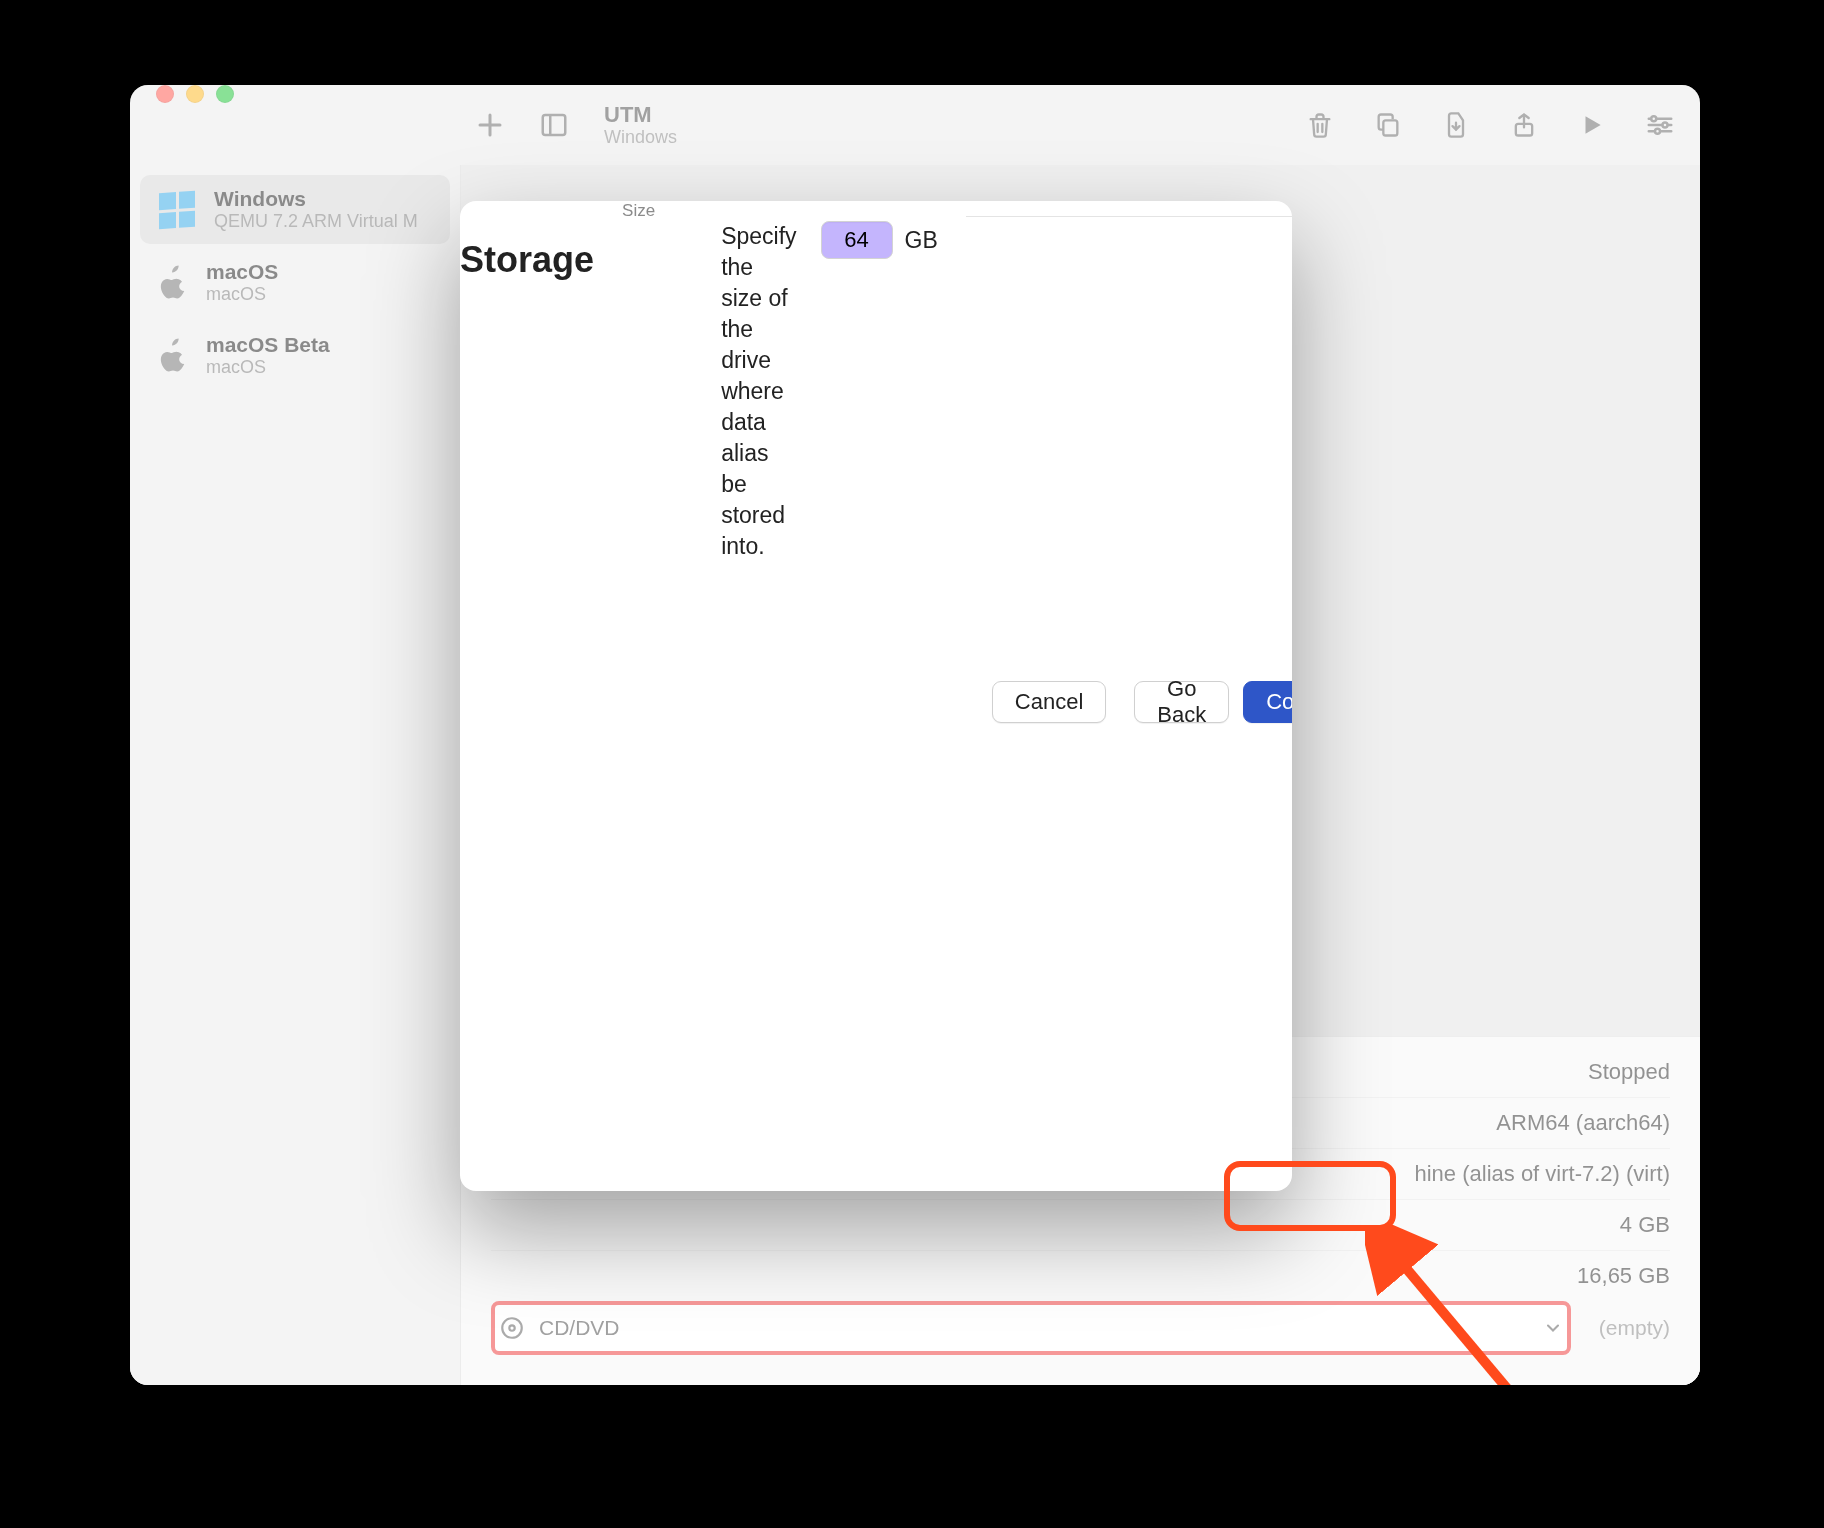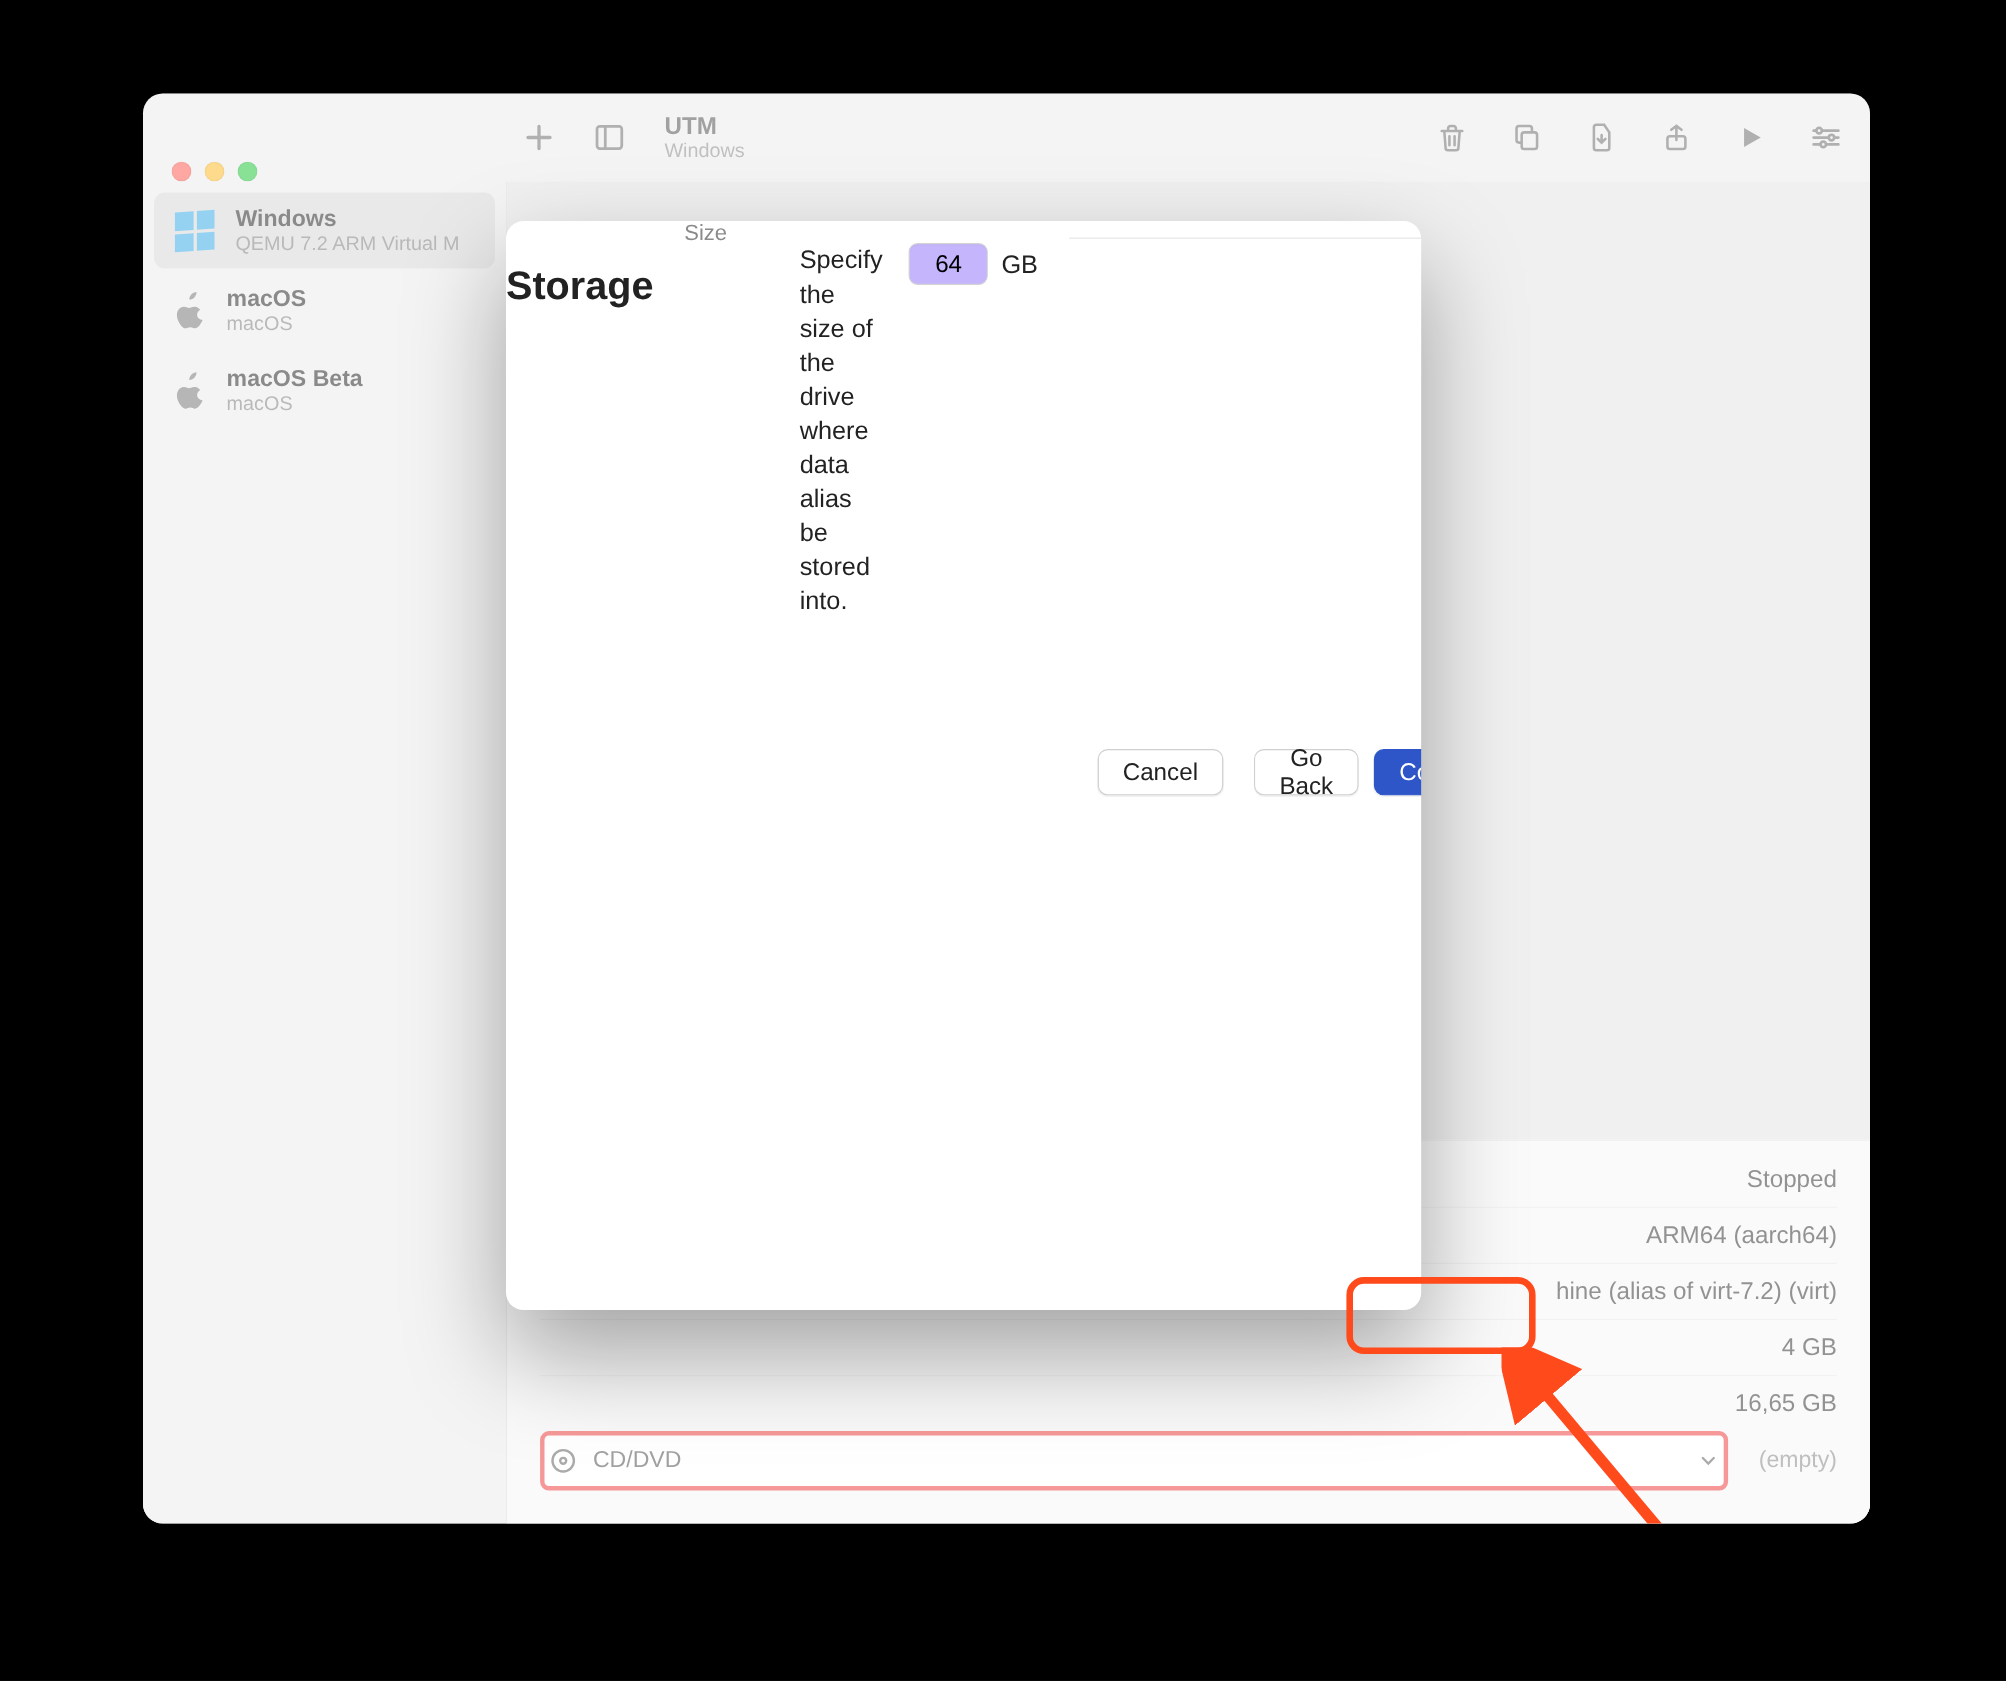--- a/index.html
+++ b/index.html
@@ -4,21 +4,21 @@
 <style>
   * { box-sizing: border-box; margin: 0; padding: 0; }
   html, body { width: 1824px; height: 1528px; background: #000; font-family: -apple-system, "Helvetica Neue", Arial, sans-serif; -webkit-font-smoothing: antialiased; }
   .stage { position: relative; width: 1824px; height: 1528px; }
   .window {
     position: absolute; left: 130px; top: 85px; width: 1570px; height: 1300px;
     background: #ececec; border-radius: 18px; box-shadow: 0 30px 80px rgba(0,0,0,0.6);
     overflow: hidden;
   }
   
-  .titlebar { display: flex; align-items: flex-end; height: 80px; }
+  .titlebar { display: flex; align-items: flex-start; height: 80px; }
   .traffic { display: flex; gap: 12px; padding-left: 26px; width: 330px; align-items: center; }
   .dot { width: 18px; height: 18px; border-radius: 50%; }
   .dot.red    { background: #ff5f57; border: 1px solid rgba(0,0,0,0.08); }
   .dot.yellow { background: #febc2e; border: 1px solid rgba(0,0,0,0.08); }
   .dot.green  { background: #28c840; border: 1px solid rgba(0,0,0,0.08); }
   .toolbar {
     flex: 1; height: 80px; display: flex; align-items: center; padding: 0 20px 0 10px;
   }
   .tb-left { display: flex; align-items: center; gap: 24px; }
   .tb-icon { width: 40px; height: 40px; display: flex; align-items: center; justify-content: center; color: #6f6f6f; }
@@ -55,21 +55,21 @@
   
   .dim {
     position: absolute; inset: 0; background: rgba(255,255,255,0.45);
   }
   .sheet {
     position: absolute; left: 330px; top: 116px; width: 832px; height: 990px;
     background: #fff; border-radius: 16px; box-shadow: 0 40px 90px rgba(0,0,0,0.35);
     display: flex; flex-direction: row; overflow: hidden;
   }
   .sheet-title { text-align: center; font-size: 36px; font-weight: 700; color: #222; padding: 38px 0 32px 0; }
-  .sheet-sec-label { font-size: 20px; color: #8b8b8b; padding: 0 38px 10px 28px; }
+  .sheet-sec-label { font-size: 17px; color: #8b8b8b; padding: 0 38px 10px 28px; }
   .sheet-sep { height: 1px; background: #e4e4e4; }
   .sheet-body {
     display: flex; align-items: flex-start; gap: 24px; padding: 20px 28px; font-size: 23px; color: #222;
   }
   .sheet-body .desc { flex: 1; line-height: 1.35; }
   .size-field { display: flex; align-items: center; gap: 12px; }
   .size-input {
     width: 72px; height: 38px; border: 1px solid #d3d3d3; border-radius: 8px;
     text-align: center; font-size: 22px; background: #c4b5fd; box-shadow: inset 0 1px 1px rgba(0,0,0,0.04);
   }

